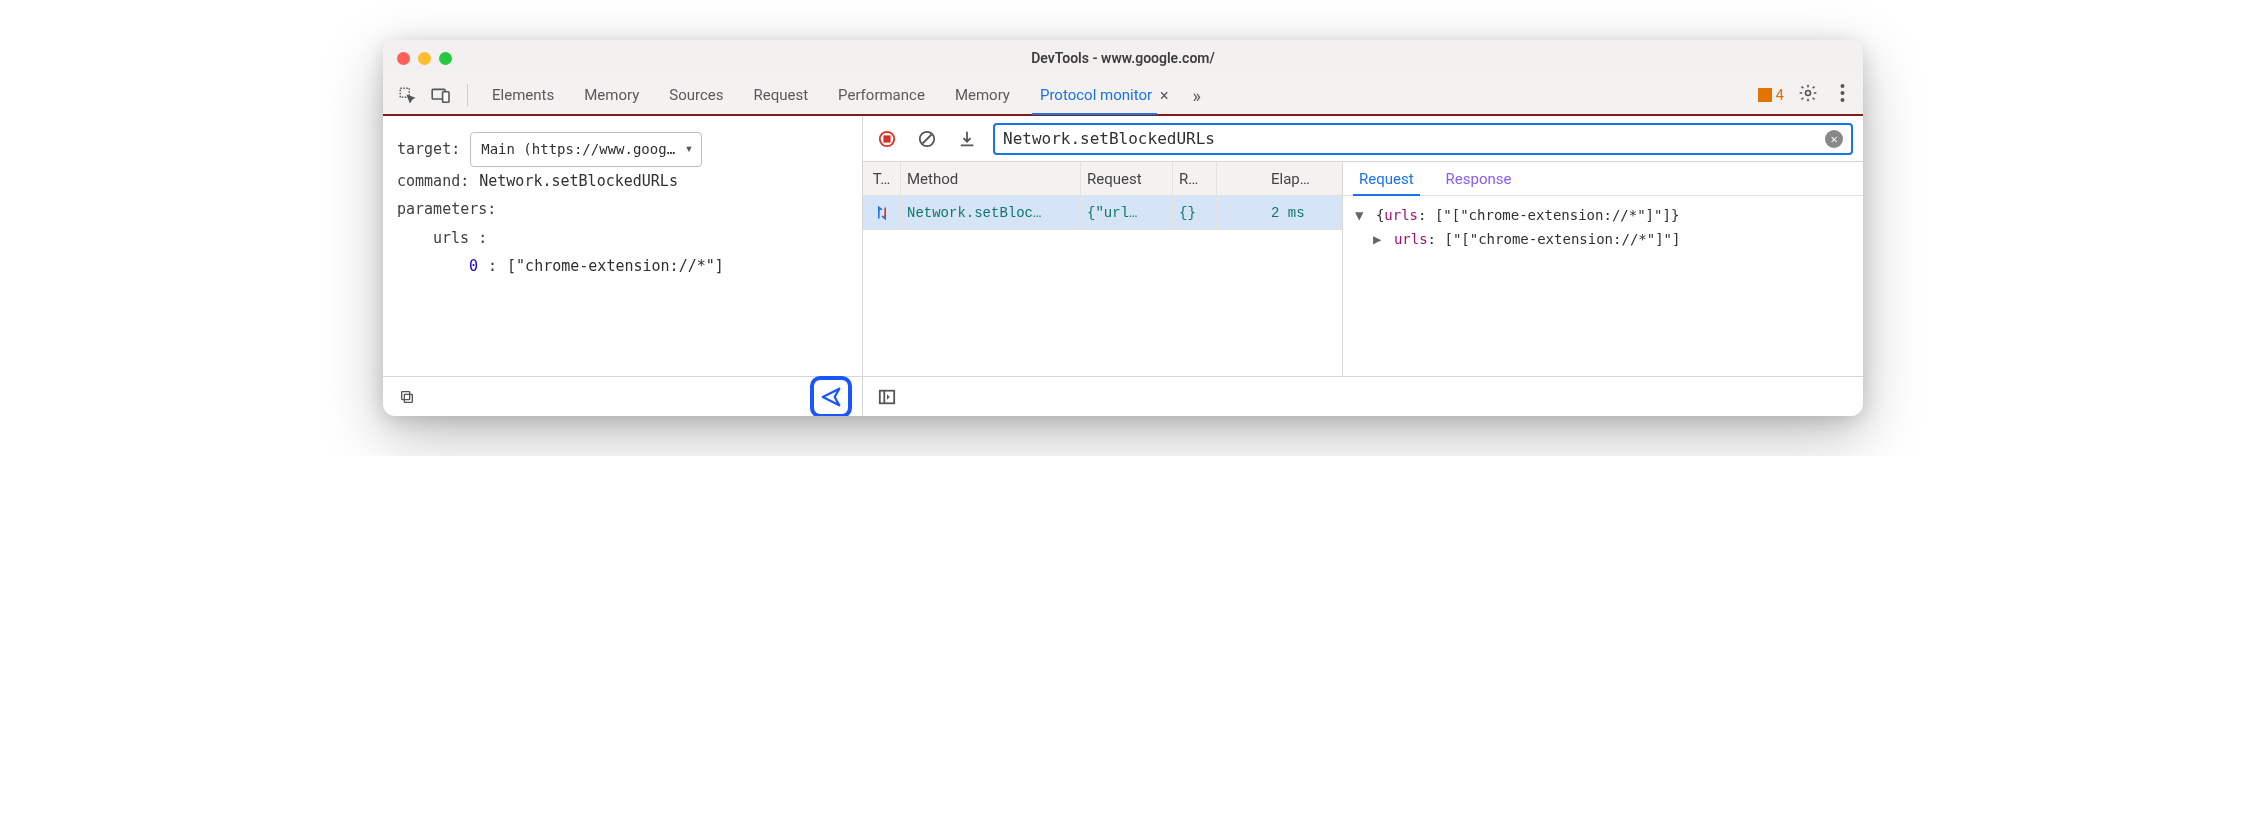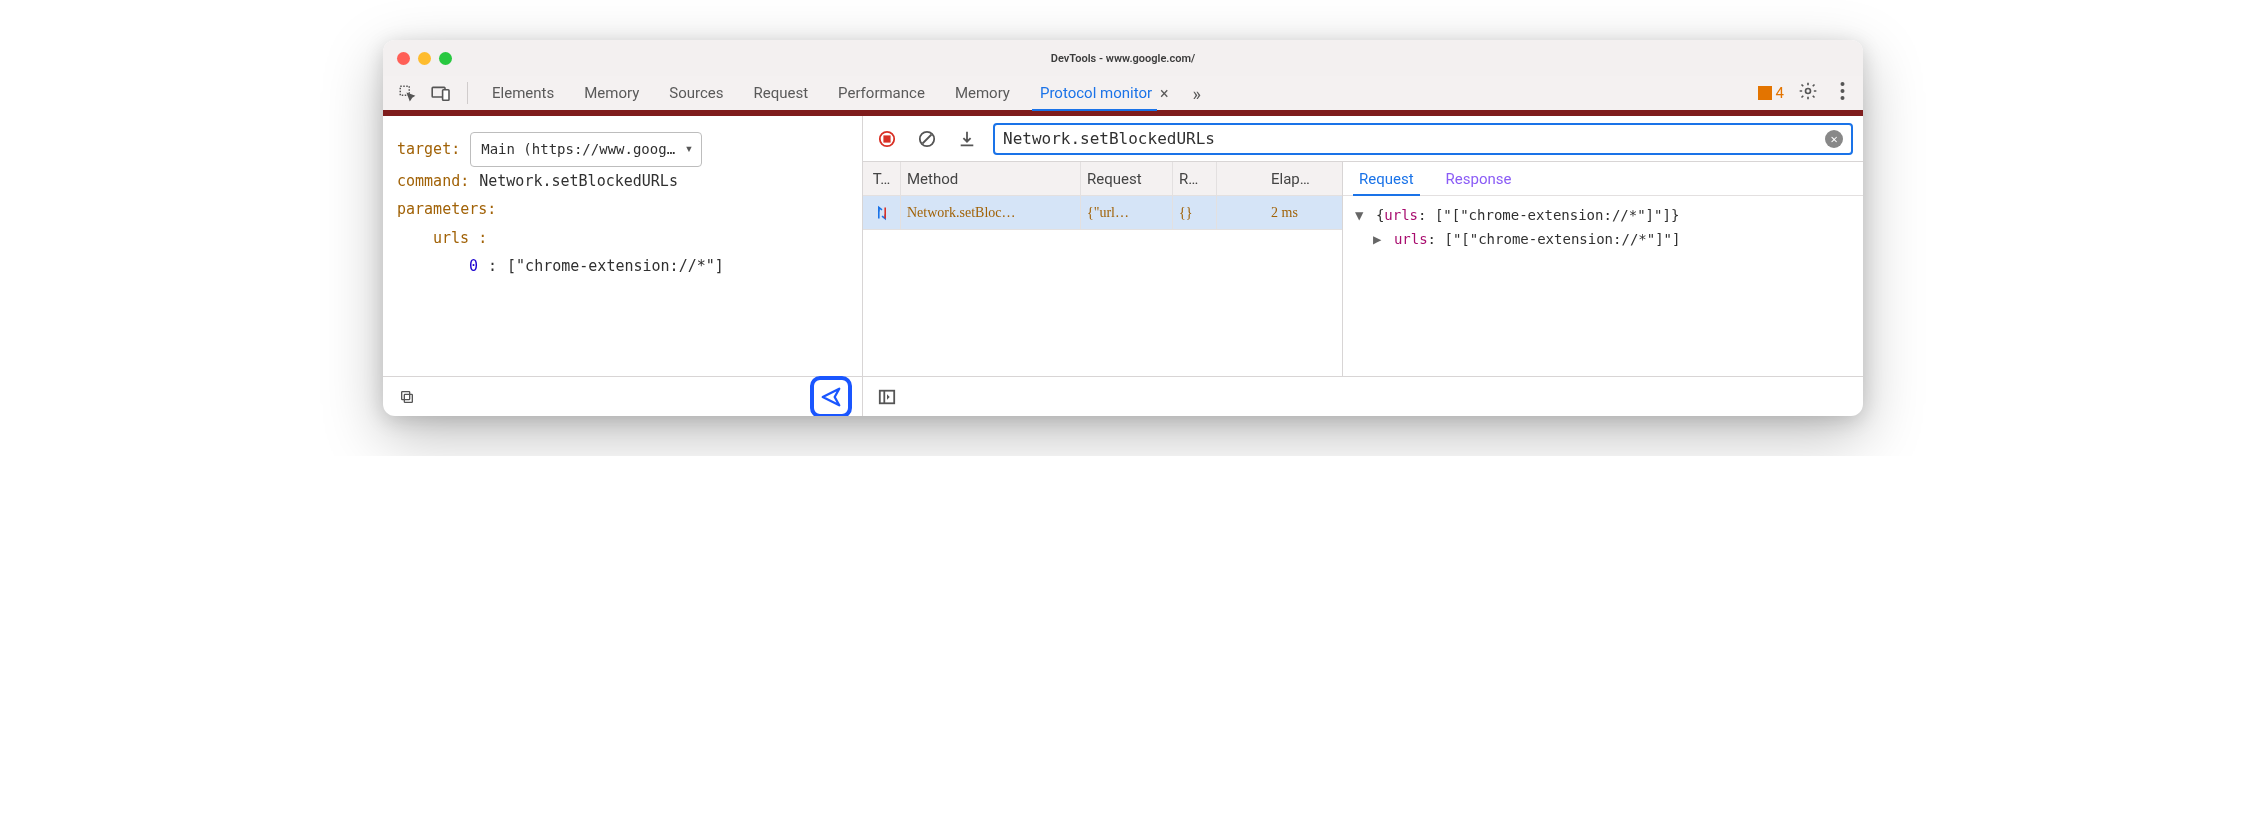--- a/index.html
+++ b/index.html
@@ -33,29 +33,29 @@
     gap: 8px;
   }
   .traffic .dot { width: 13px; height: 13px; border-radius: 50%; }
   .dot.red { background: #ff5f57; }
   .dot.yellow { background: #febc2e; }
   .dot.green { background: #28c840; }
   .titlebar-title {
     position: absolute;
     left: 0; right: 0;
     text-align: center;
-    font-size: 11px;
+    font-size: 14px;
     font-weight: 600;
     color: #3c3c3c;
     pointer-events: none;
   }
   .toolbar {
     height: 40px;
     background: #f4f1f1;
-    border-bottom: 6px solid #7f1d1d;
+    border-bottom: 2px solid #7f1d1d;
     display: flex;
     align-items: center;
     padding: 0 10px;
     gap: 6px;
     font-size: 15px;
     color: #5a5a5a;
   }
   .toolbar .sep { width: 1px; height: 22px; background: #d0cccc; margin: 0 6px; }
   .toolbar .tab {
     padding: 0 12px;
@@ -91,21 +91,21 @@
     flex-direction: column;
   }
   .left-body {
     flex: 1;
     padding: 16px 14px;
     font-family: Menlo, Consolas, monospace;
     font-size: 15px;
     line-height: 1.9;
     color: #303030;
   }
-  .kw { color: #a16207; }
+  .kw { color: #404040; }
   .num { color: #1a00cf; }
   .left-body .row { display: flex; align-items: center; gap: 10px; }
   .select {
     border: 1px solid #bdbdbd;
     border-radius: 4px;
     padding: 3px 26px 3px 10px;
     font-family: inherit;
     font-size: 14px;
     background: #fff;
     position: relative;
@@ -187,21 +187,21 @@
     align-items: center;
   }
   .grid-head { color: #444; background: #f4f1f1; }
   .cell { padding: 0 6px; border-right: 1px solid #e3e0e0; height: 100%; display: flex; align-items: center; overflow: hidden; white-space: nowrap; text-overflow: ellipsis; }
   .cell:last-child { border-right: none; margin-left: 48px; }
   .c0 { width: 38px; justify-content: center; }
   .c1 { width: 180px; }
   .c2 { width: 92px; }
   .c3 { width: 44px; }
   .c4 { flex: 1; }
-  .grid-row { background: #d5e4f7; color: #a16207; font-family: Liberation Serif, serif; font-size: 14px; }
+  .grid-row { background: #d5e4f7; color: #0f766e; font-family: Liberation Mono, monospace; font-size: 14px; }
   .detail {
     flex: 1;
     display: flex;
     flex-direction: column;
   }
   .detail-tabs {
     height: 34px;
     border-bottom: 1px solid #e3e0e0;
     display: flex;
     padding: 0 10px;

